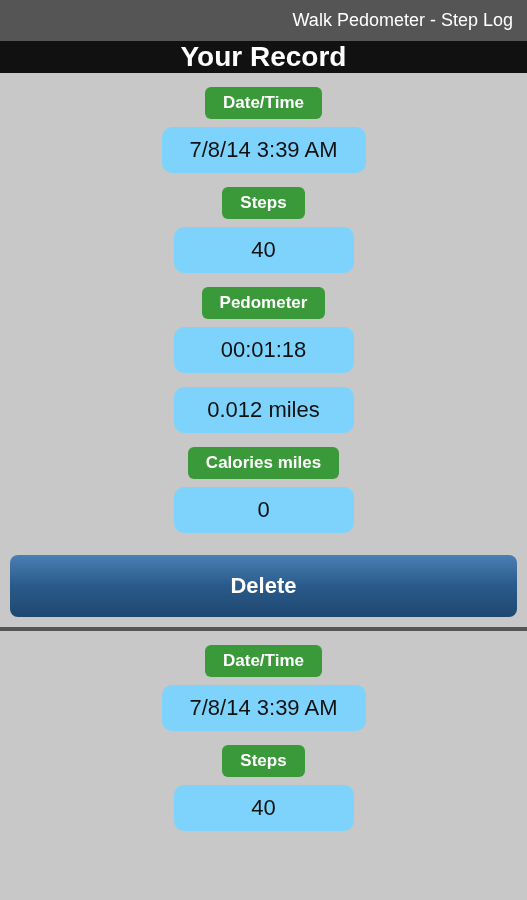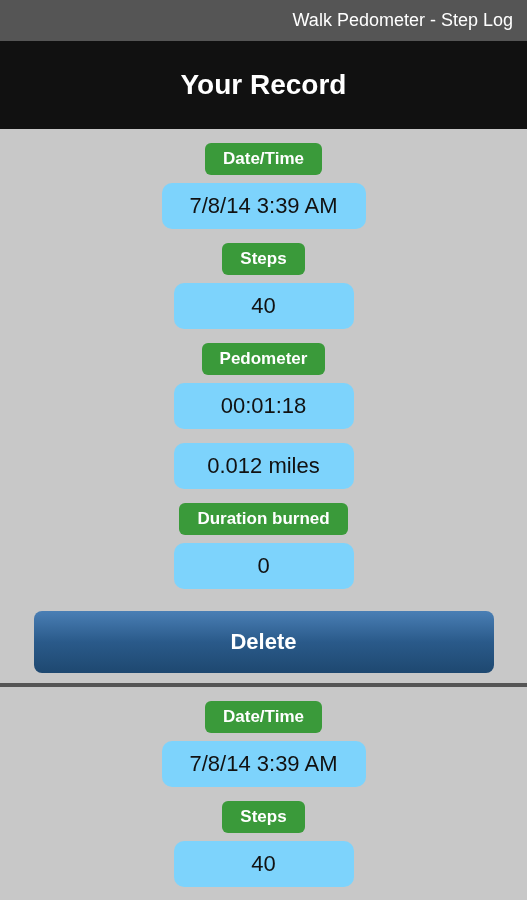--- a/index.html
+++ b/index.html
@@ -19,21 +19,21 @@
       font-weight: normal;
       text-align: right;
     }
 
     .your-record-header {
       background-color: #111111;
       color: white;
       font-size: 28px;
       font-weight: bold;
       text-align: center;
-      padding: 28px 10px;
+      padding: 0 10px;
       margin: 0;
     }
 
     .record-section {
       background-color: #c8c8c8;
       padding: 14px 0 0 0;
       display: flex;
       flex-direction: column;
       align-items: center;
     }
@@ -56,21 +56,21 @@
       font-weight: normal;
       color: #111;
       padding: 10px 28px;
       margin-bottom: 14px;
       min-width: 180px;
       text-align: center;
     }
 
     .delete-btn {
       display: block;
-      width: 460px;
+      width: 507px;
       background: linear-gradient(to bottom, #4a7fb5 0%, #2a5a8a 50%, #1e4870 100%);
       color: white;
       font-size: 22px;
       font-weight: bold;
       text-align: center;
       padding: 18px 16px;
       border: none;
       border-radius: 8px;
       margin: 8px 10px 0 10px;
       cursor: pointer;
@@ -112,21 +112,21 @@
 
   <div class="value-box">40</div>
 
   <span class="label-badge">Pedometer</span>
 
   <div class="value-box">00:01:18</div>
 
 
   <div class="value-box">0.012 miles</div>
 
-  <span class="label-badge">Duration burned</span>
+  <span class="label-badge">Calories miles</span>
 
   <div class="value-box">0</div>
 
   <button class="delete-btn">Delete</button>
 
 </div>
 
 <div class="divider"></div>
 
 <div class="second-record">

